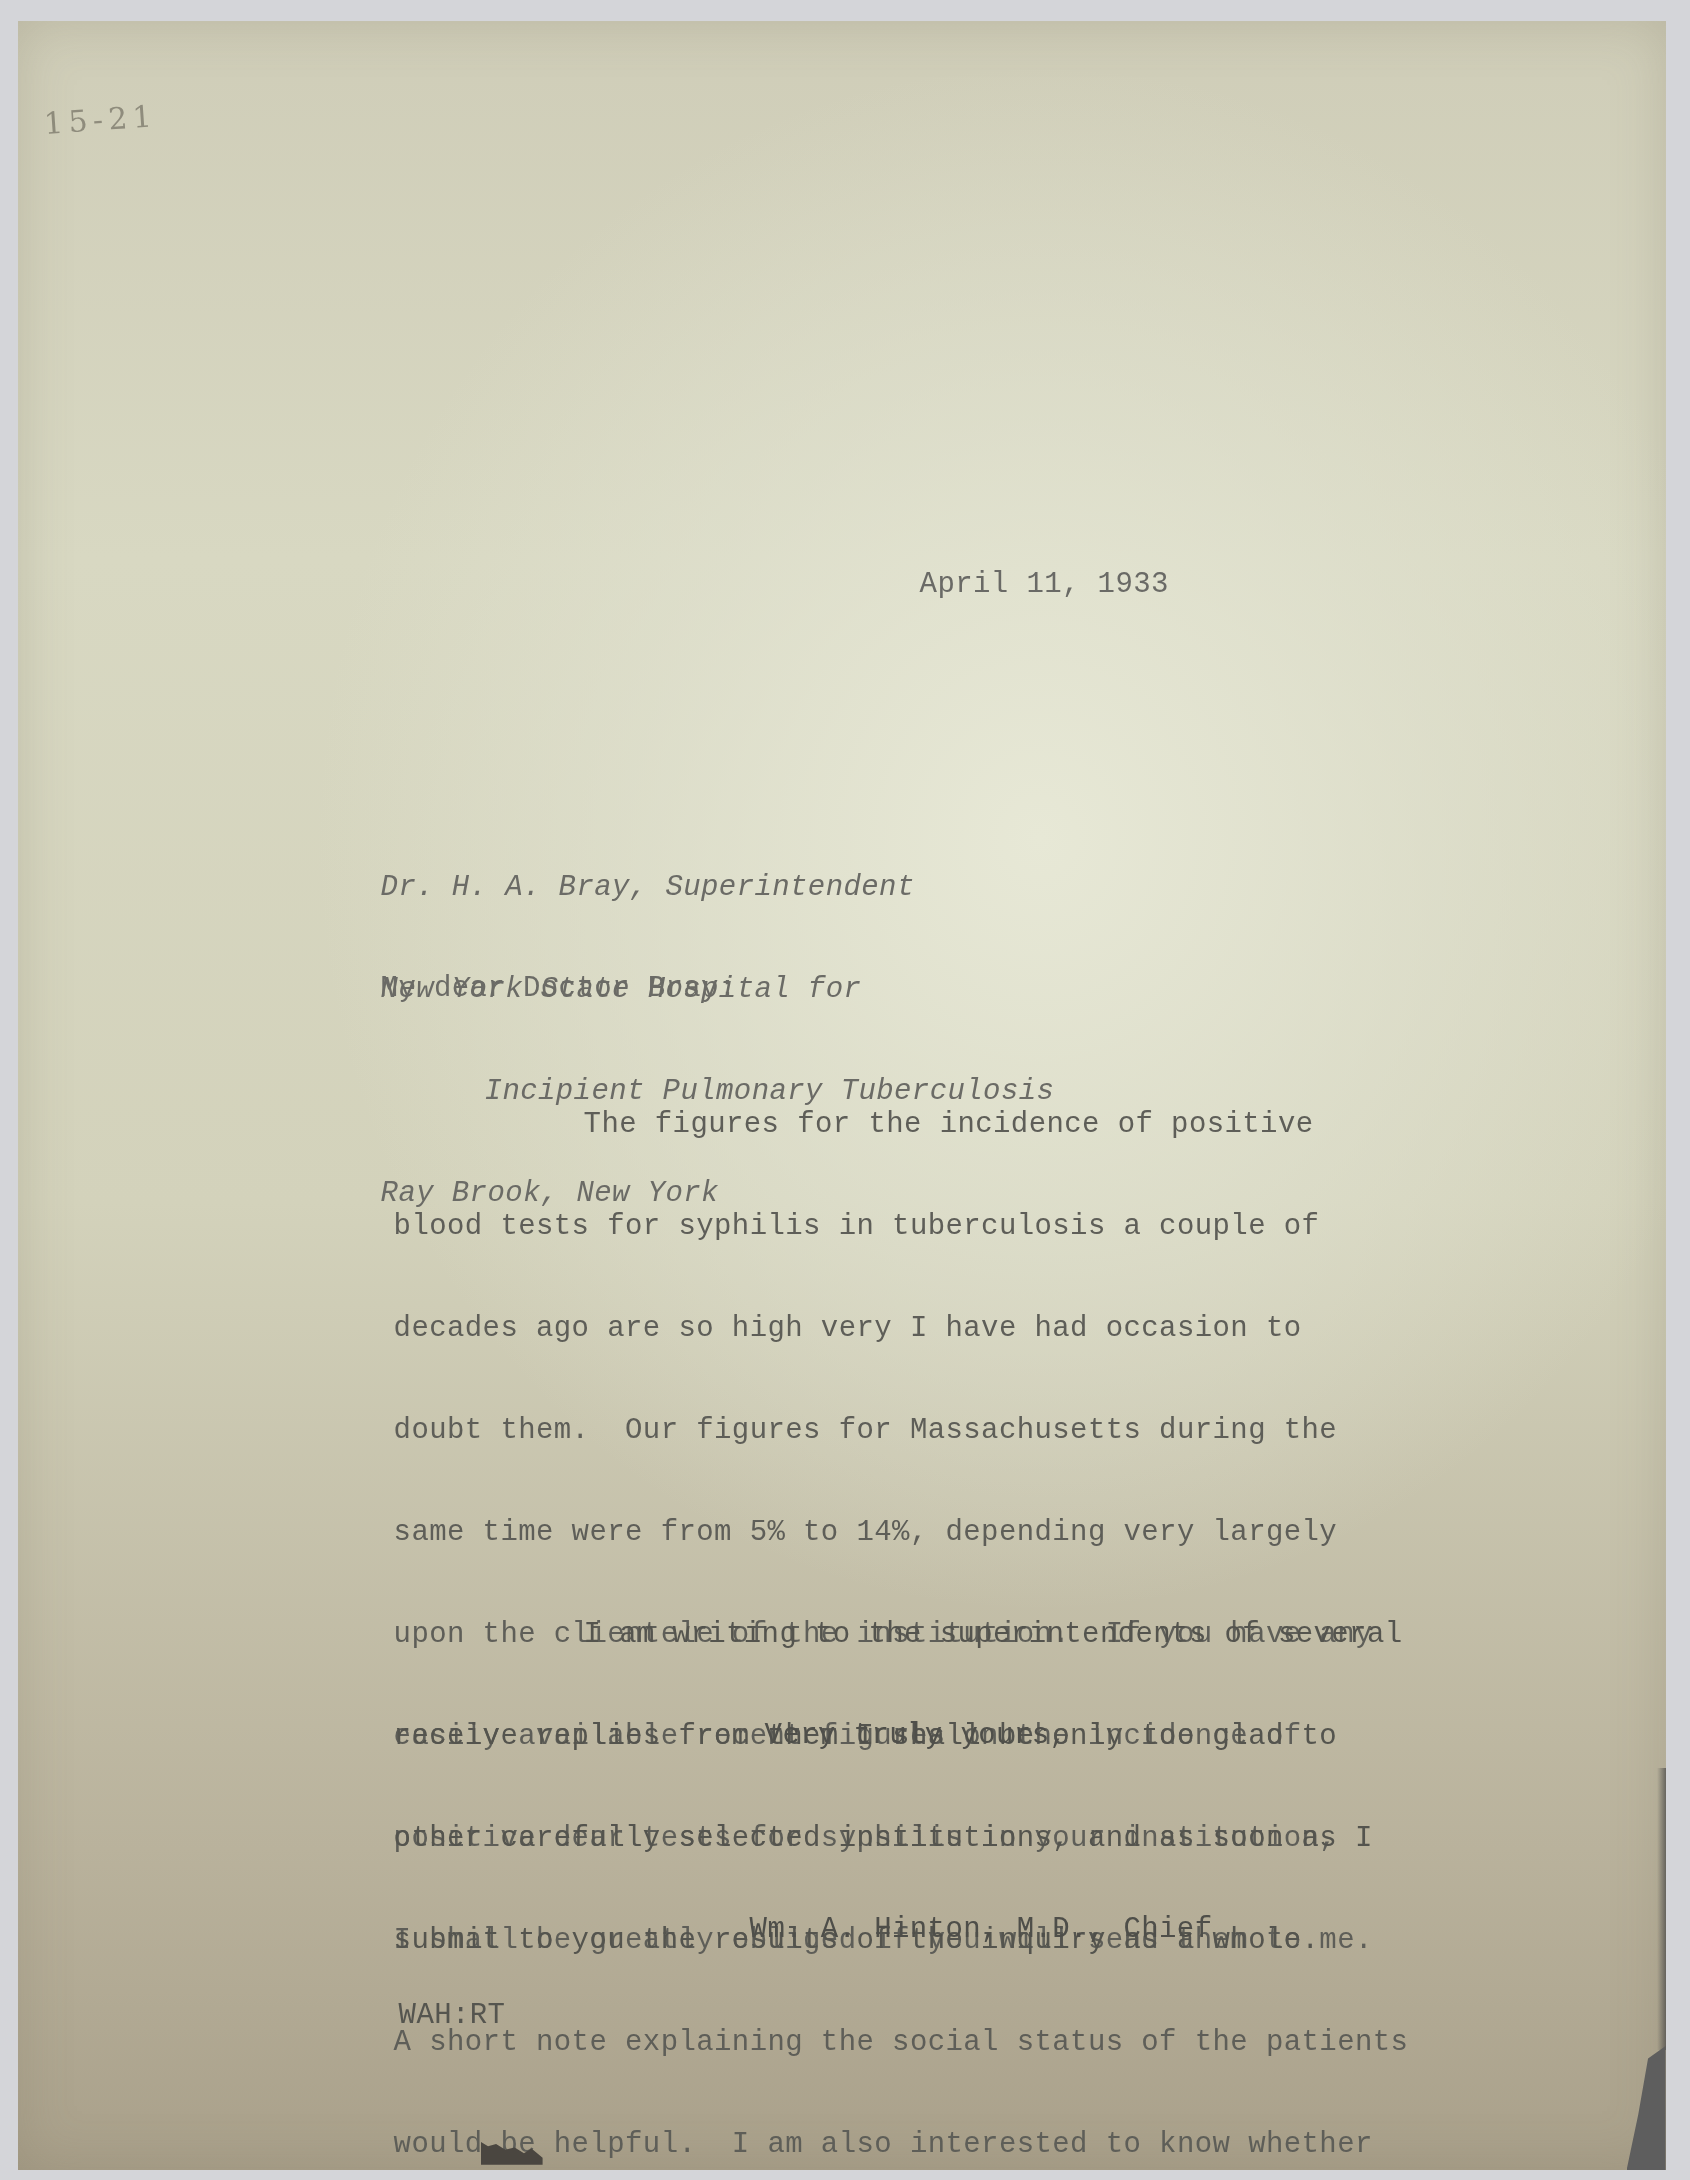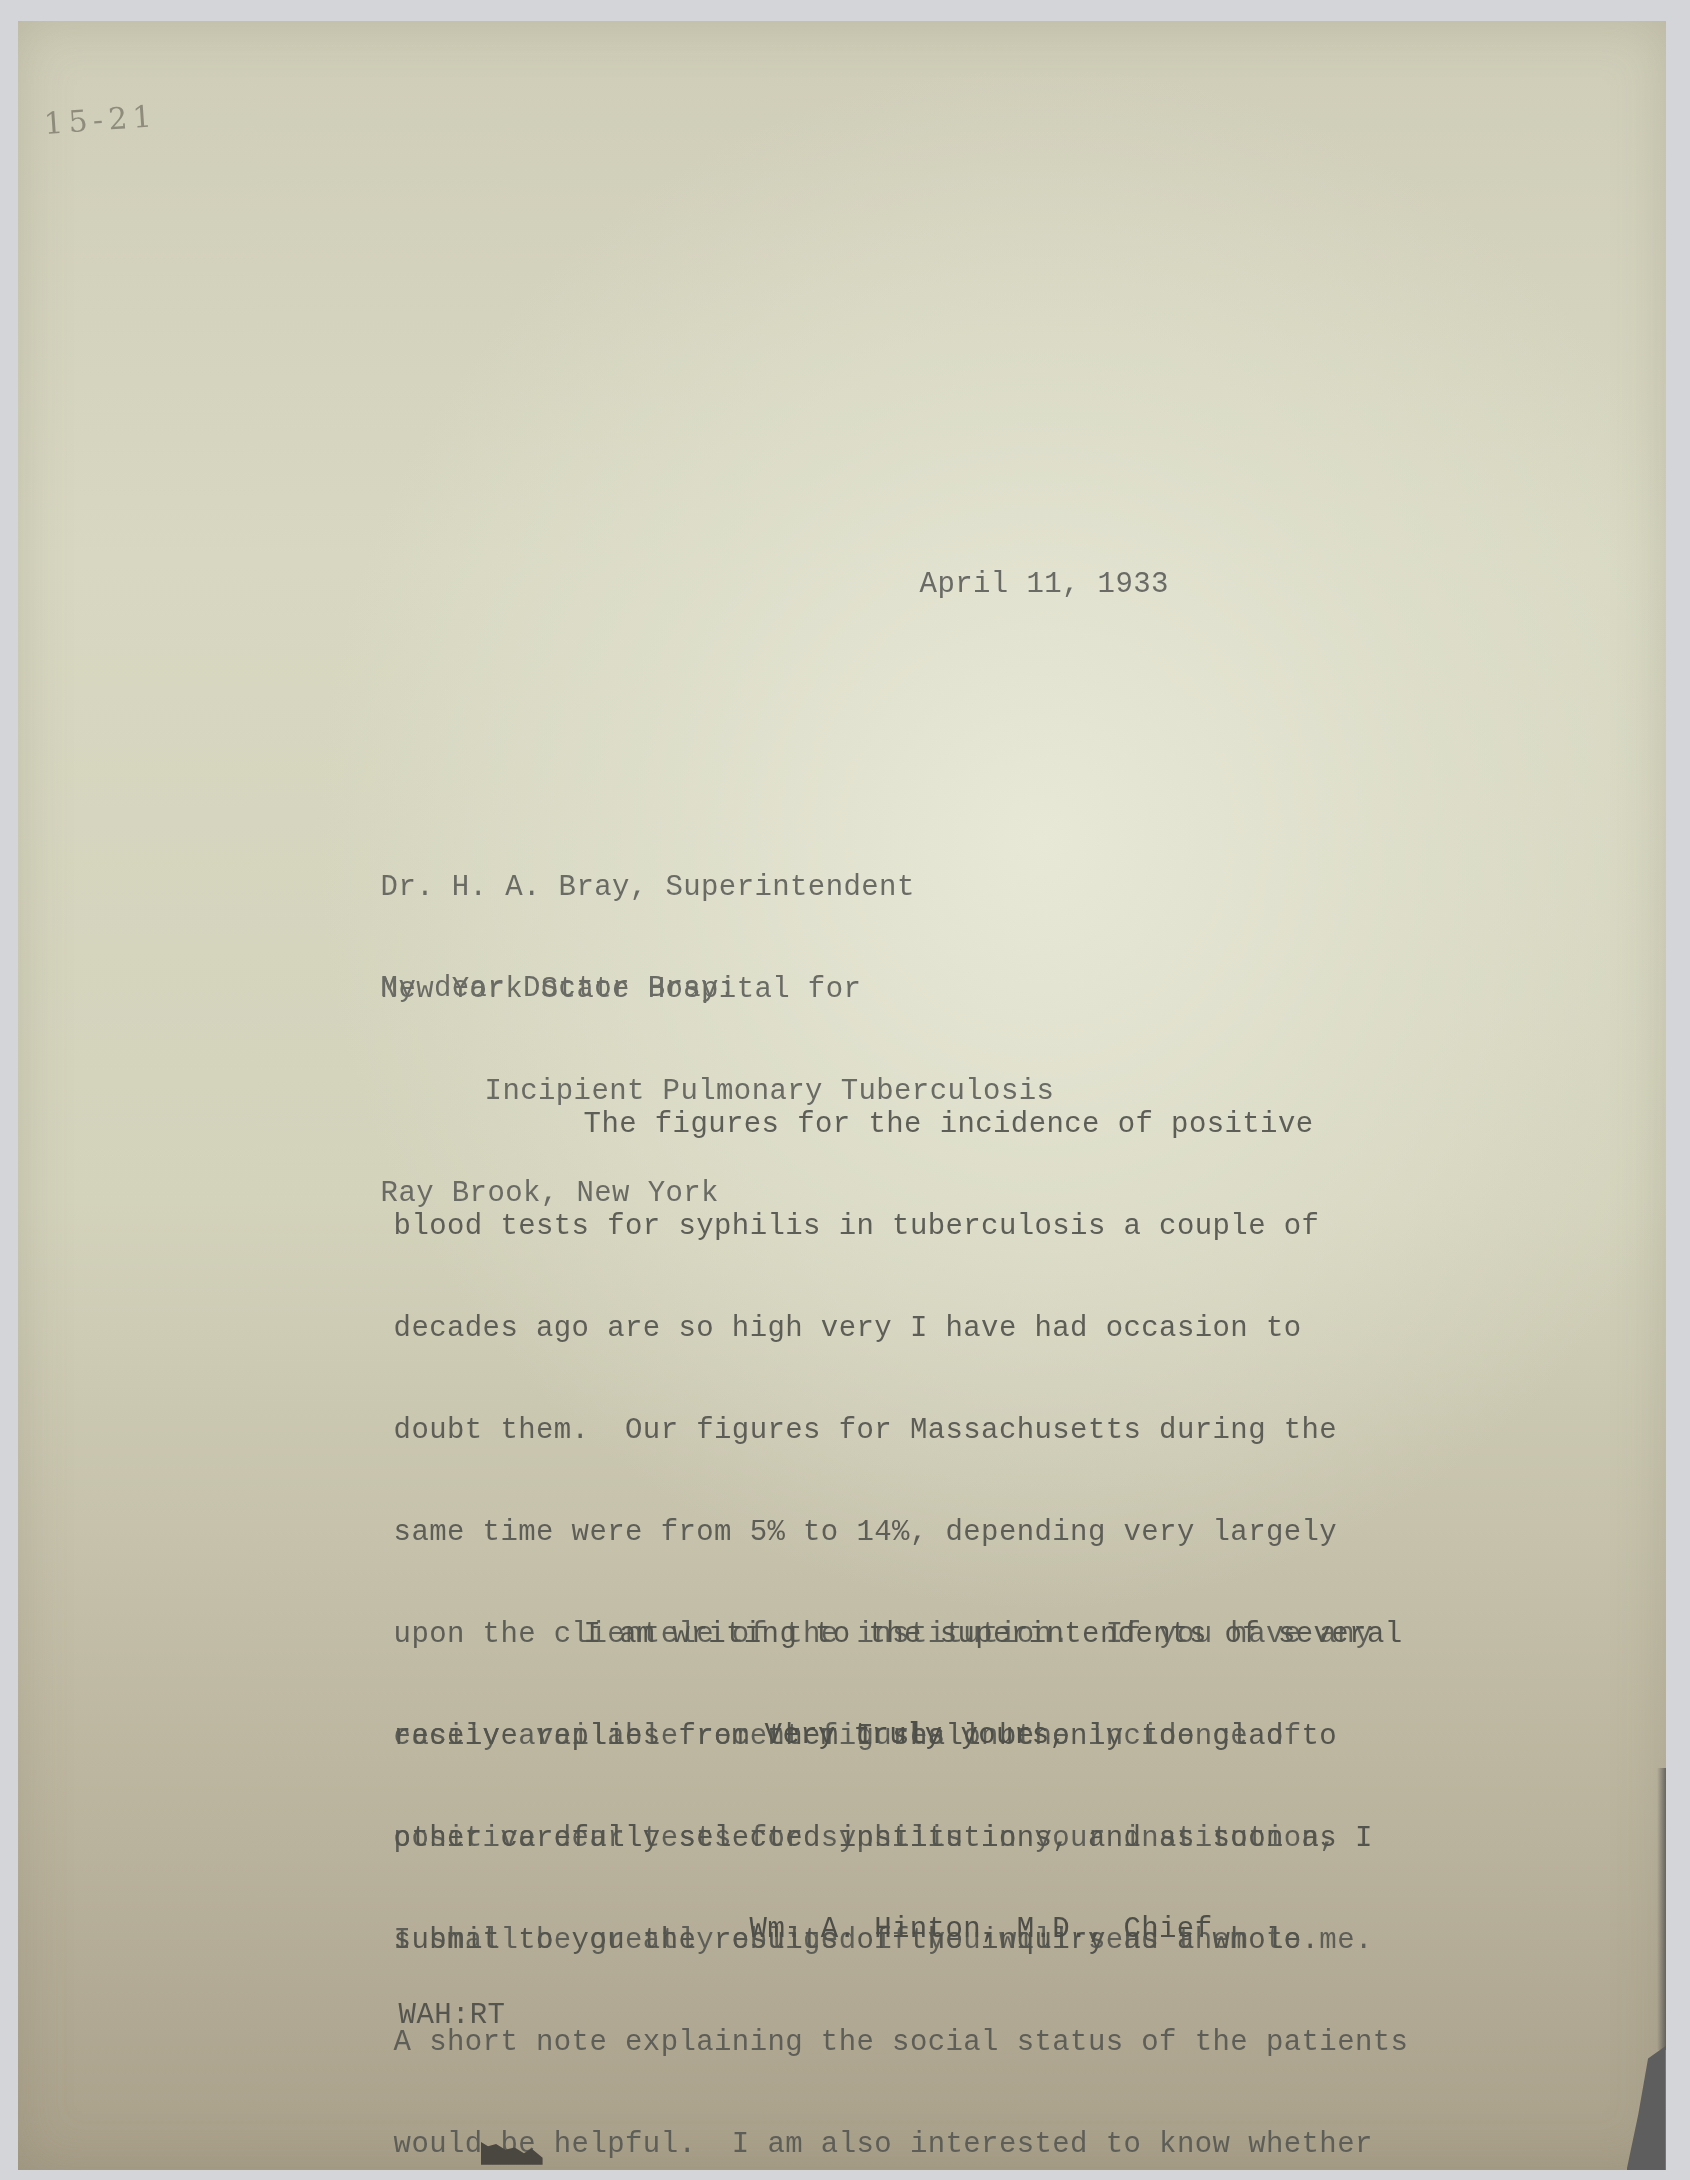--- a/index.html
+++ b/index.html
@@ -73,20 +73,21 @@
     .date {
       left: 902px;
       top: 547px;
       color: #6a6a66;
       text-align: right;
     }
     .inside-address {
       left: 363px;
       top: 782px;
       color: #6b6b66;
+      font-style: italic;
     }
     .inside-address .indent {
       padding-left: 104px;
     }
     .salutation {
       left: 363px;
       top: 951px;
       color: #6b6b66;
     }
     .body-para {

